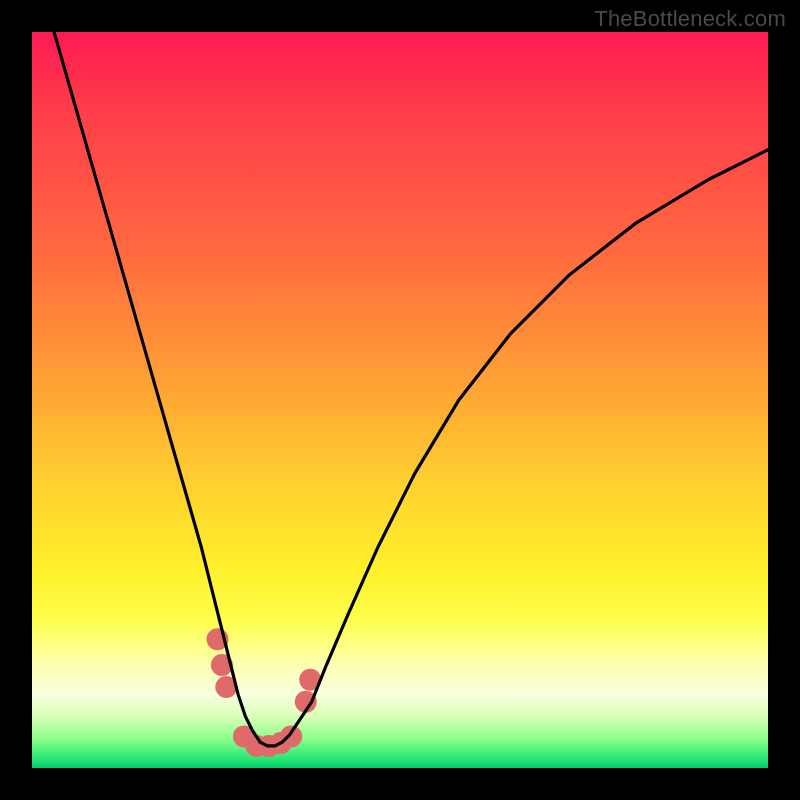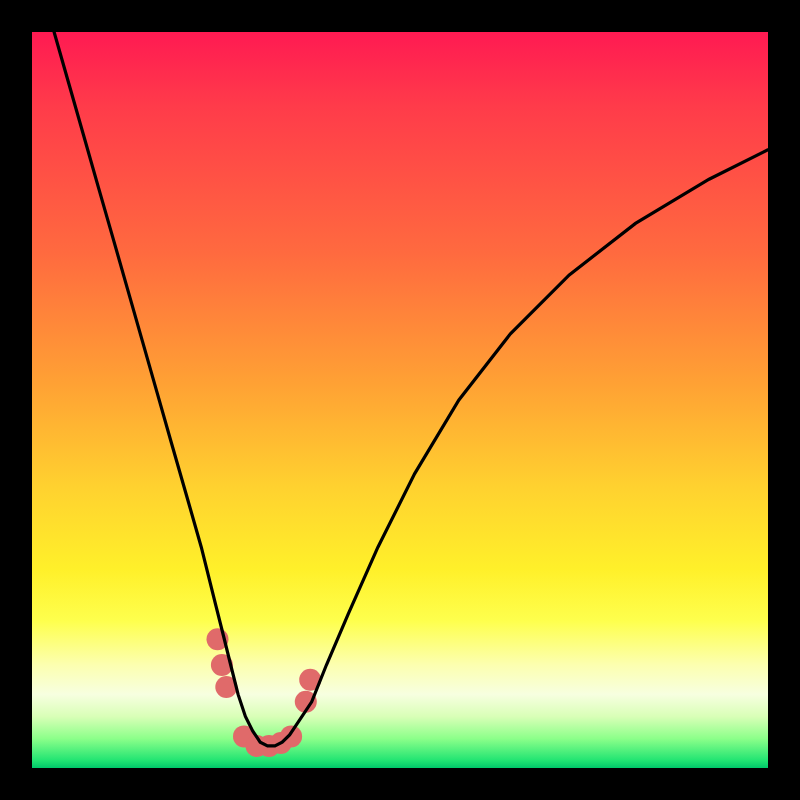--- a/index.html
+++ b/index.html
@@ -75,13 +75,14 @@
           <circle cx="224.5" cy="713.9" r="11" fill="#e06a6a" stroke="#c85a5a" stroke-width="0"></circle>
           <circle cx="237.0" cy="713.9" r="11" fill="#e06a6a" stroke="#c85a5a" stroke-width="0"></circle>
           <circle cx="248.8" cy="711.0" r="11" fill="#e06a6a" stroke="#c85a5a" stroke-width="0"></circle>
           <circle cx="259.1" cy="704.4" r="11" fill="#e06a6a" stroke="#c85a5a" stroke-width="0"></circle>
           <circle cx="273.8" cy="669.8" r="11" fill="#e06a6a" stroke="#c85a5a" stroke-width="0"></circle>
           <circle cx="278.2" cy="647.7" r="11" fill="#e06a6a" stroke="#c85a5a" stroke-width="0"></circle>
         </g>
       <path id="curve-path" fill="none" stroke="#000" stroke-width="3.2" stroke-linecap="round" d="M22.1 0.0 L36.8 51.5 L51.5 103.0 L66.2 154.6 L81.0 206.1 L95.7 257.6 L110.4 309.1 L125.1 360.6 L139.8 412.2 L154.6 463.7 L169.3 515.2 L184.0 574.1 L191.4 603.5 L198.7 633.0 L206.1 662.4 L213.4 684.5 L220.8 699.2 L228.2 710.2 L235.5 713.9 L242.9 713.9 L250.2 710.2 L257.6 702.9 L265.0 691.8 L279.7 669.8 L294.4 633.0 L316.5 581.4 L345.9 515.2 L382.7 441.6 L426.9 368.0 L478.4 301.8 L537.3 242.9 L603.5 191.4 L677.1 147.2 L736.0 117.8"></path>
     </svg>
   </div>
+  <div class="attribution">TheBottleneck.com</div>
 </div>
 
 </body></html>

